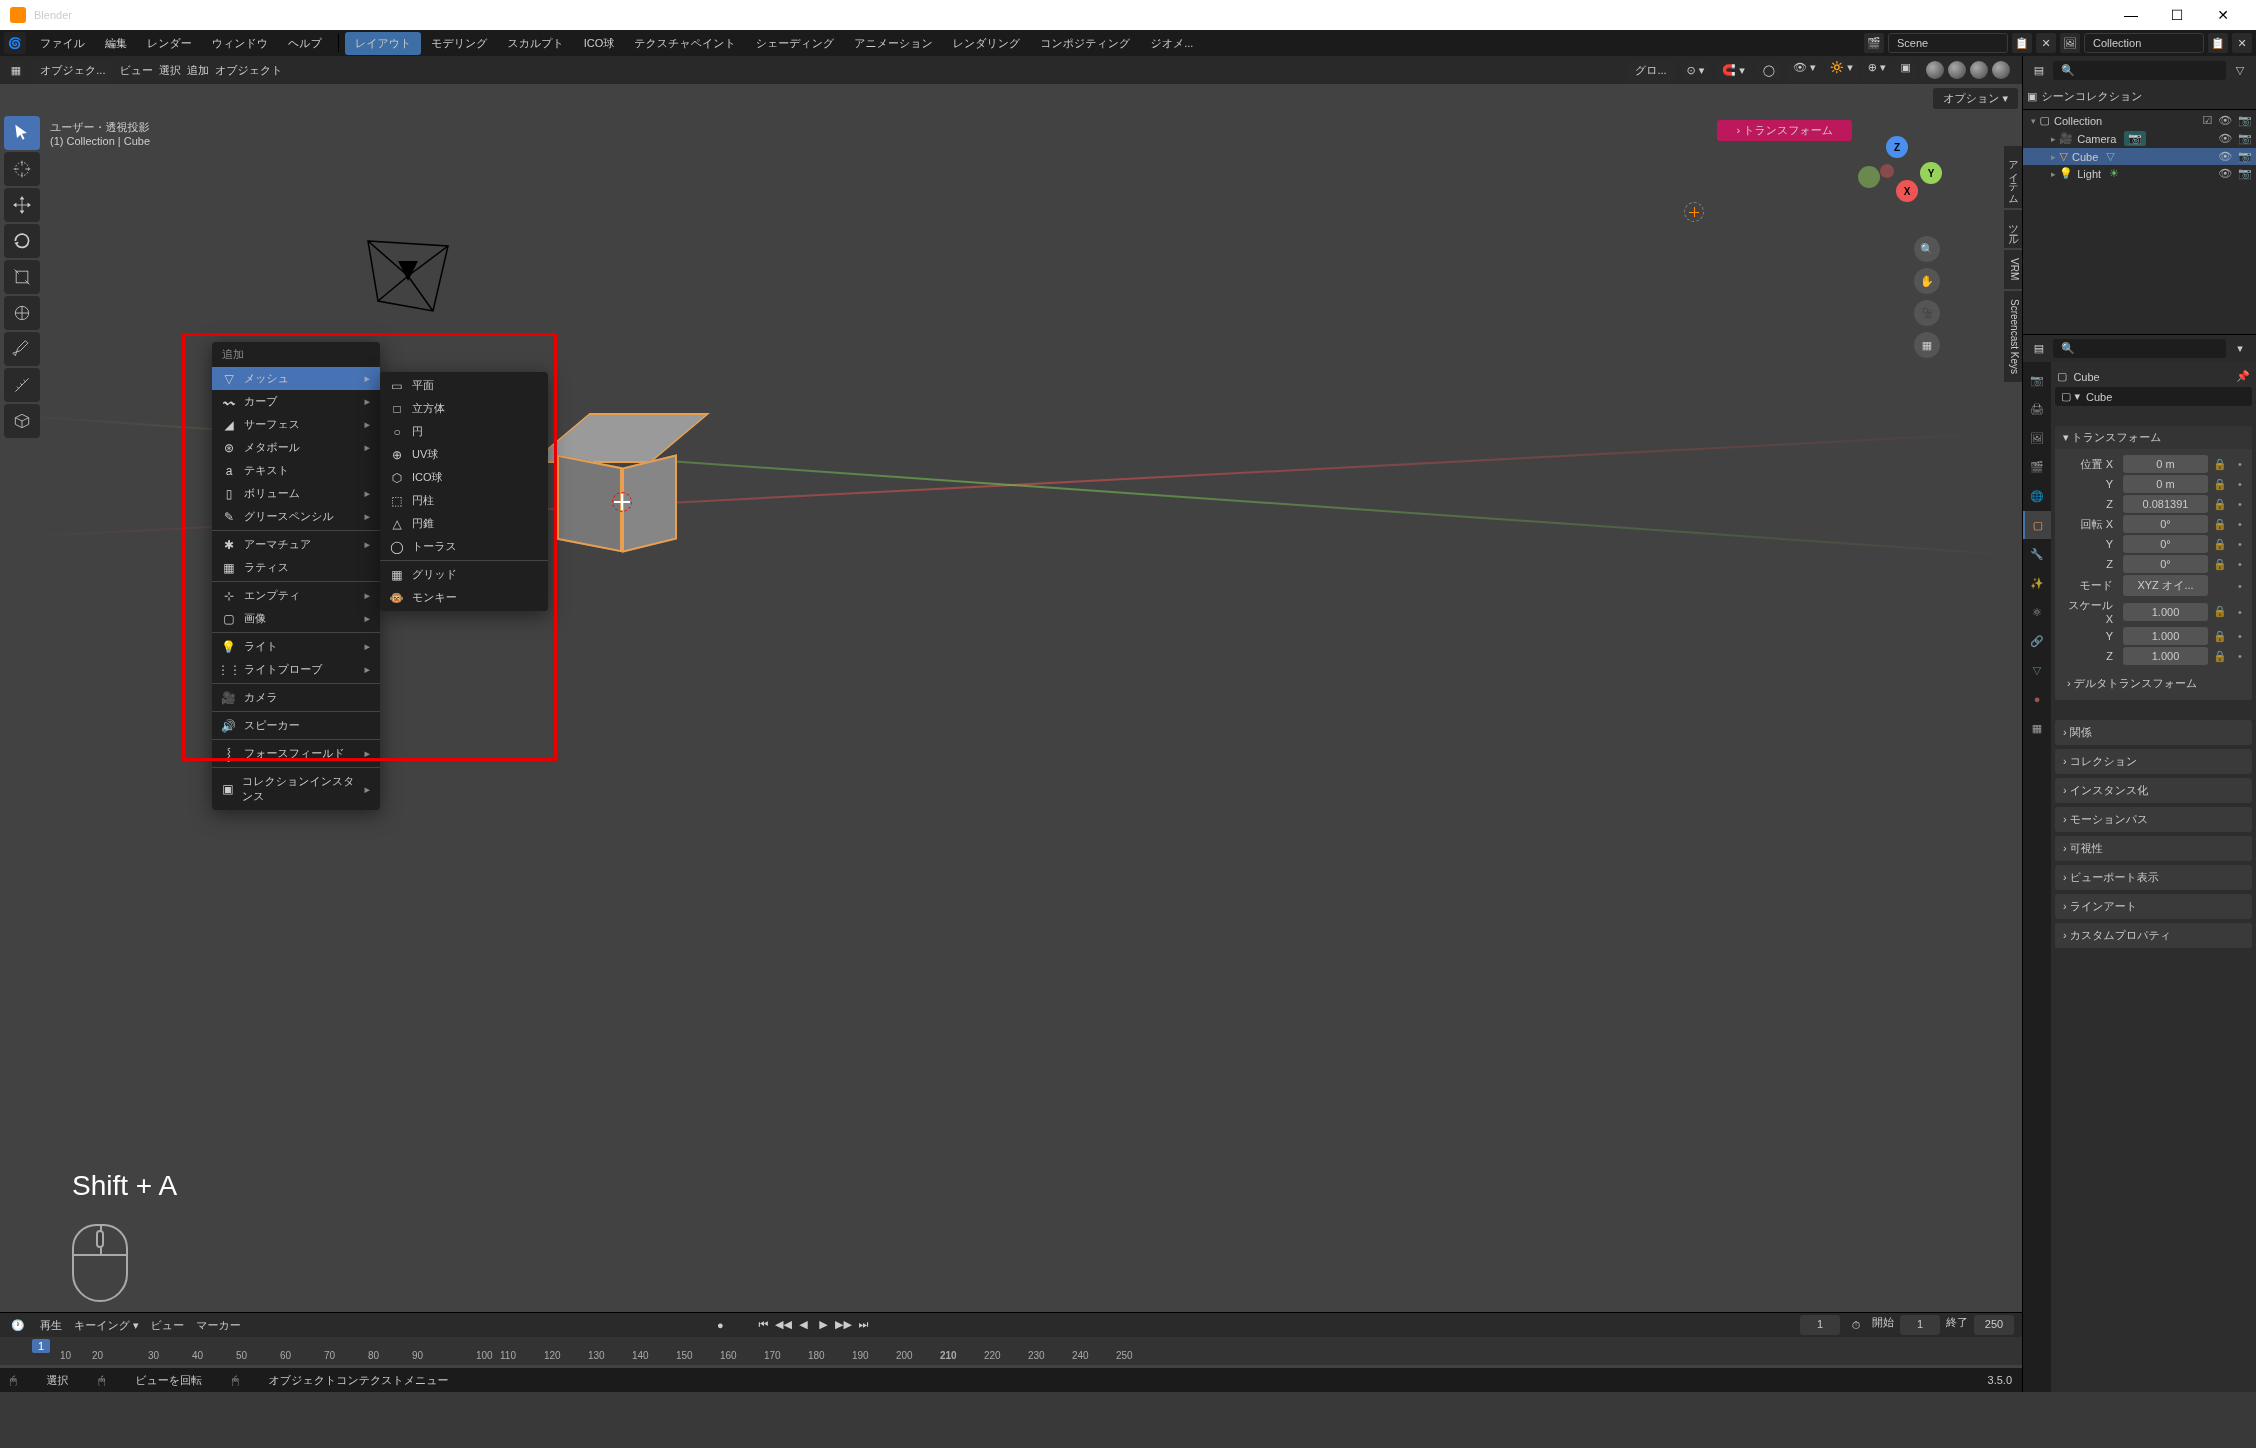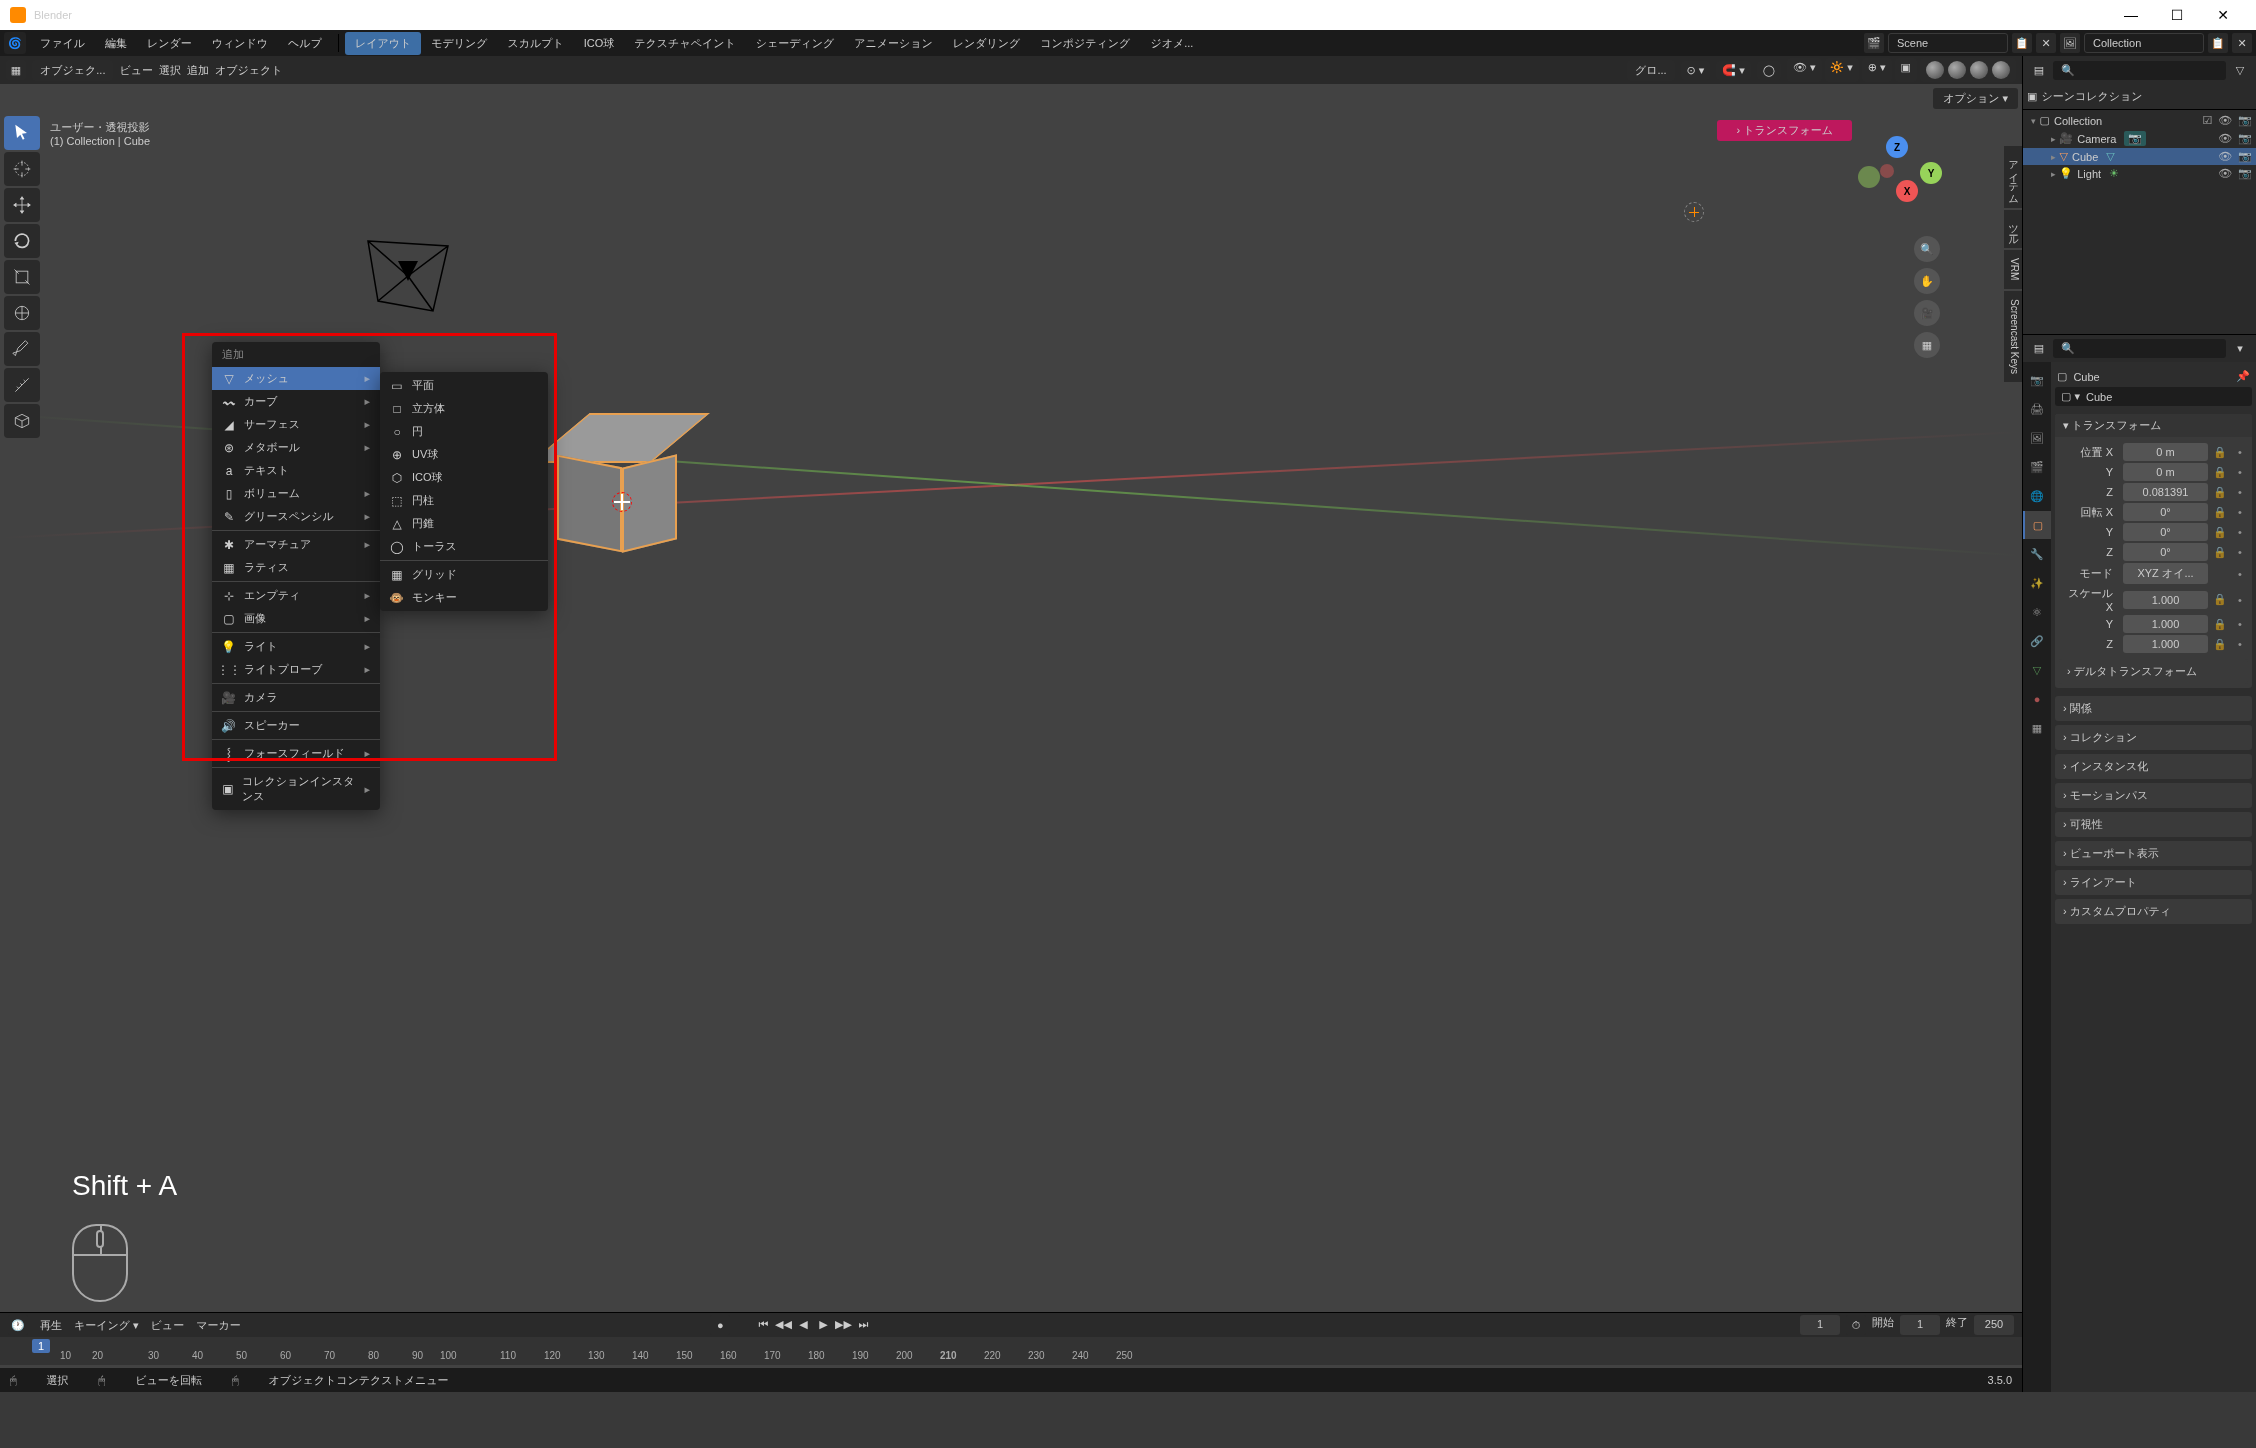--- a/index.html
+++ b/index.html
@@ -87,21 +87,21 @@
 .outl-tri{color:#888;font-size:9px}
 .ico-cam{color:#6bbf6b}
 .ico-mesh{color:#ff9e5e}
 .ico-light{color:#ffcf5e}
 .props{flex:1;display:flex;background:#2d2d2d}
 .ptabs{width:28px;background:#1e1e1e;display:flex;flex-direction:column;gap:1px;padding-top:4px}
 .ptab{width:28px;height:28px;display:flex;align-items:center;justify-content:center;opacity:0.7}
 .ptab.active{background:#424242;border-left:2px solid #4772b3;opacity:1}
 .pbody{flex:1;padding:4px;overflow:hidden}
 .pname{display:flex;align-items:center;gap:6px;padding:4px 2px}
-.psection{background:#3a3a3a;border-radius:3px;margin:8px 0}
+.psection{background:#3a3a3a;border-radius:3px;margin:20px 0}
 .ps-hdr{padding:4px 8px;background:#343434;border-radius:3px 3px 0 0}
 .ps-body{padding:4px}
 .prow{display:flex;align-items:center;gap:4px;margin:2px 0}
 .prow .lbl{width:60px;text-align:right;padding-right:6px}
 .prow .val{flex:1;background:#545454;padding:3px 6px;border-radius:3px;text-align:center}
 .prow .ic{width:16px;text-align:center;opacity:0.6}
 .collapsed{padding:5px 8px;background:#3a3a3a;border-radius:3px;margin:4px 0}
 .scenebar{height:26px;display:flex;align-items:center;gap:4px;padding:0 4px;background:#2a2a2a;border-bottom:1px solid #000}
 .cursor3d{position:absolute;top:436px;left:612px;width:20px;height:20px}
 .cursor3d::before{content:'';position:absolute;inset:0;border:1px dashed #f00;border-radius:50%}
@@ -457,21 +457,21 @@
    <div class="tl-cur">1</div>
   <div class="tl-mark" style="left: 60px;">10</div>
           <div class="tl-mark" style="left: 92px; text-align: center;">20</div>
           <div class="tl-mark" style="left: 148px;">30</div>
           <div class="tl-mark" style="left: 192px;">40</div>
           <div class="tl-mark" style="left: 236px;">50</div>
           <div class="tl-mark" style="left: 280px;">60</div>
           <div class="tl-mark" style="left: 324px;">70</div>
           <div class="tl-mark" style="left: 368px;">80</div>
           <div class="tl-mark" style="left: 412px;">90</div>
-          <div class="tl-mark" style="left: 440px;">100</div>
+          <div class="tl-mark" style="left: 476px;">100</div>
           <div class="tl-mark" style="left: 500px;">110</div>
           <div class="tl-mark" style="left: 544px;">120</div>
           <div class="tl-mark" style="left: 588px;">130</div>
           <div class="tl-mark" style="left: 632px;">140</div>
           <div class="tl-mark" style="left: 676px;">150</div>
           <div class="tl-mark" style="left: 720px;">160</div>
           <div class="tl-mark" style="left: 764px;">170</div>
           <div class="tl-mark" style="left: 808px;">180</div>
           <div class="tl-mark" style="left: 852px;">190</div>
           <div class="tl-mark" style="left: 896px; text-align: right;">200</div>

